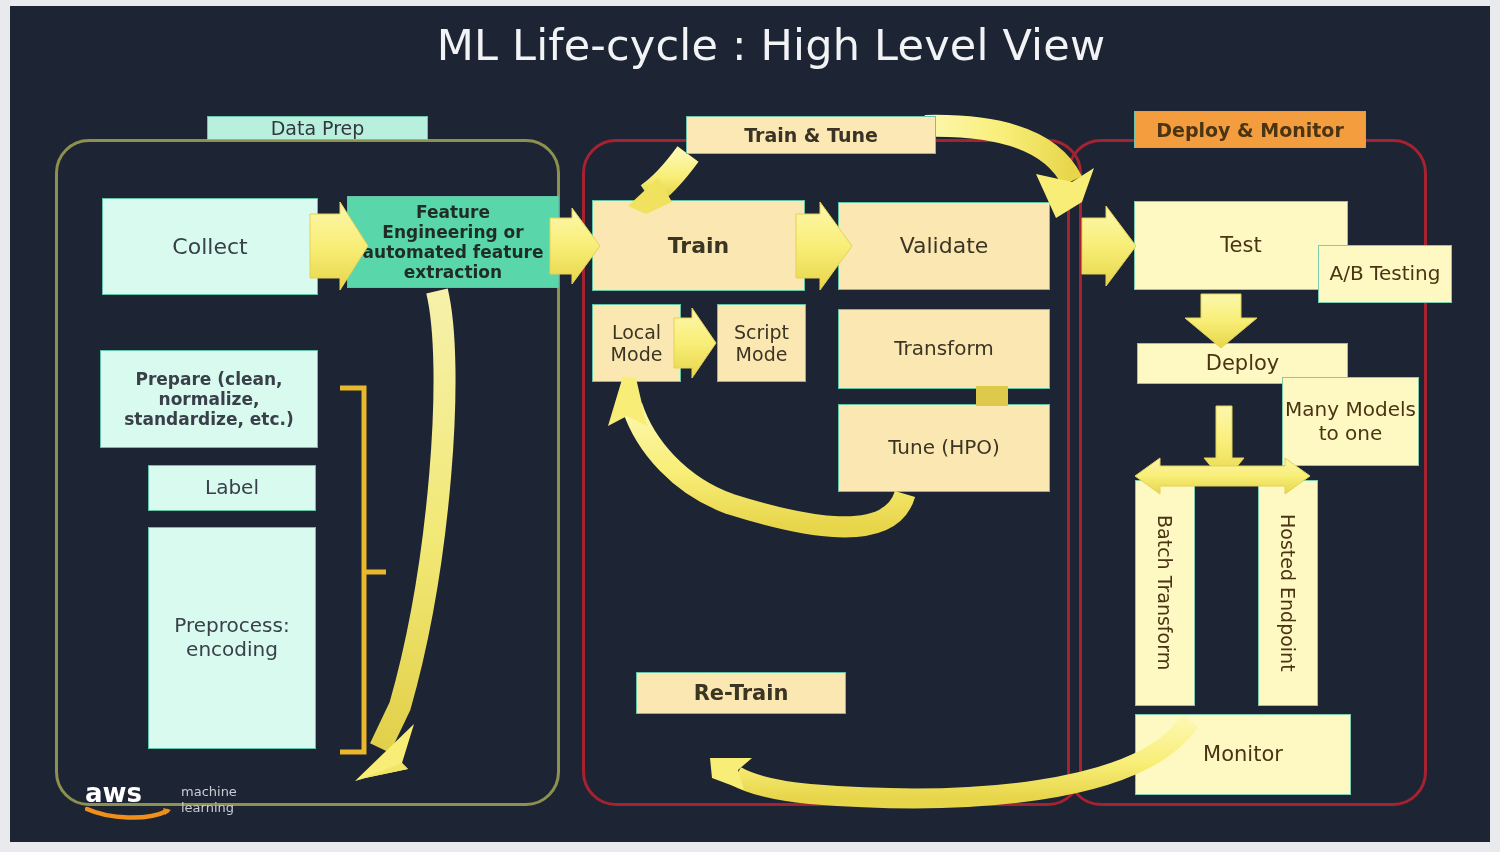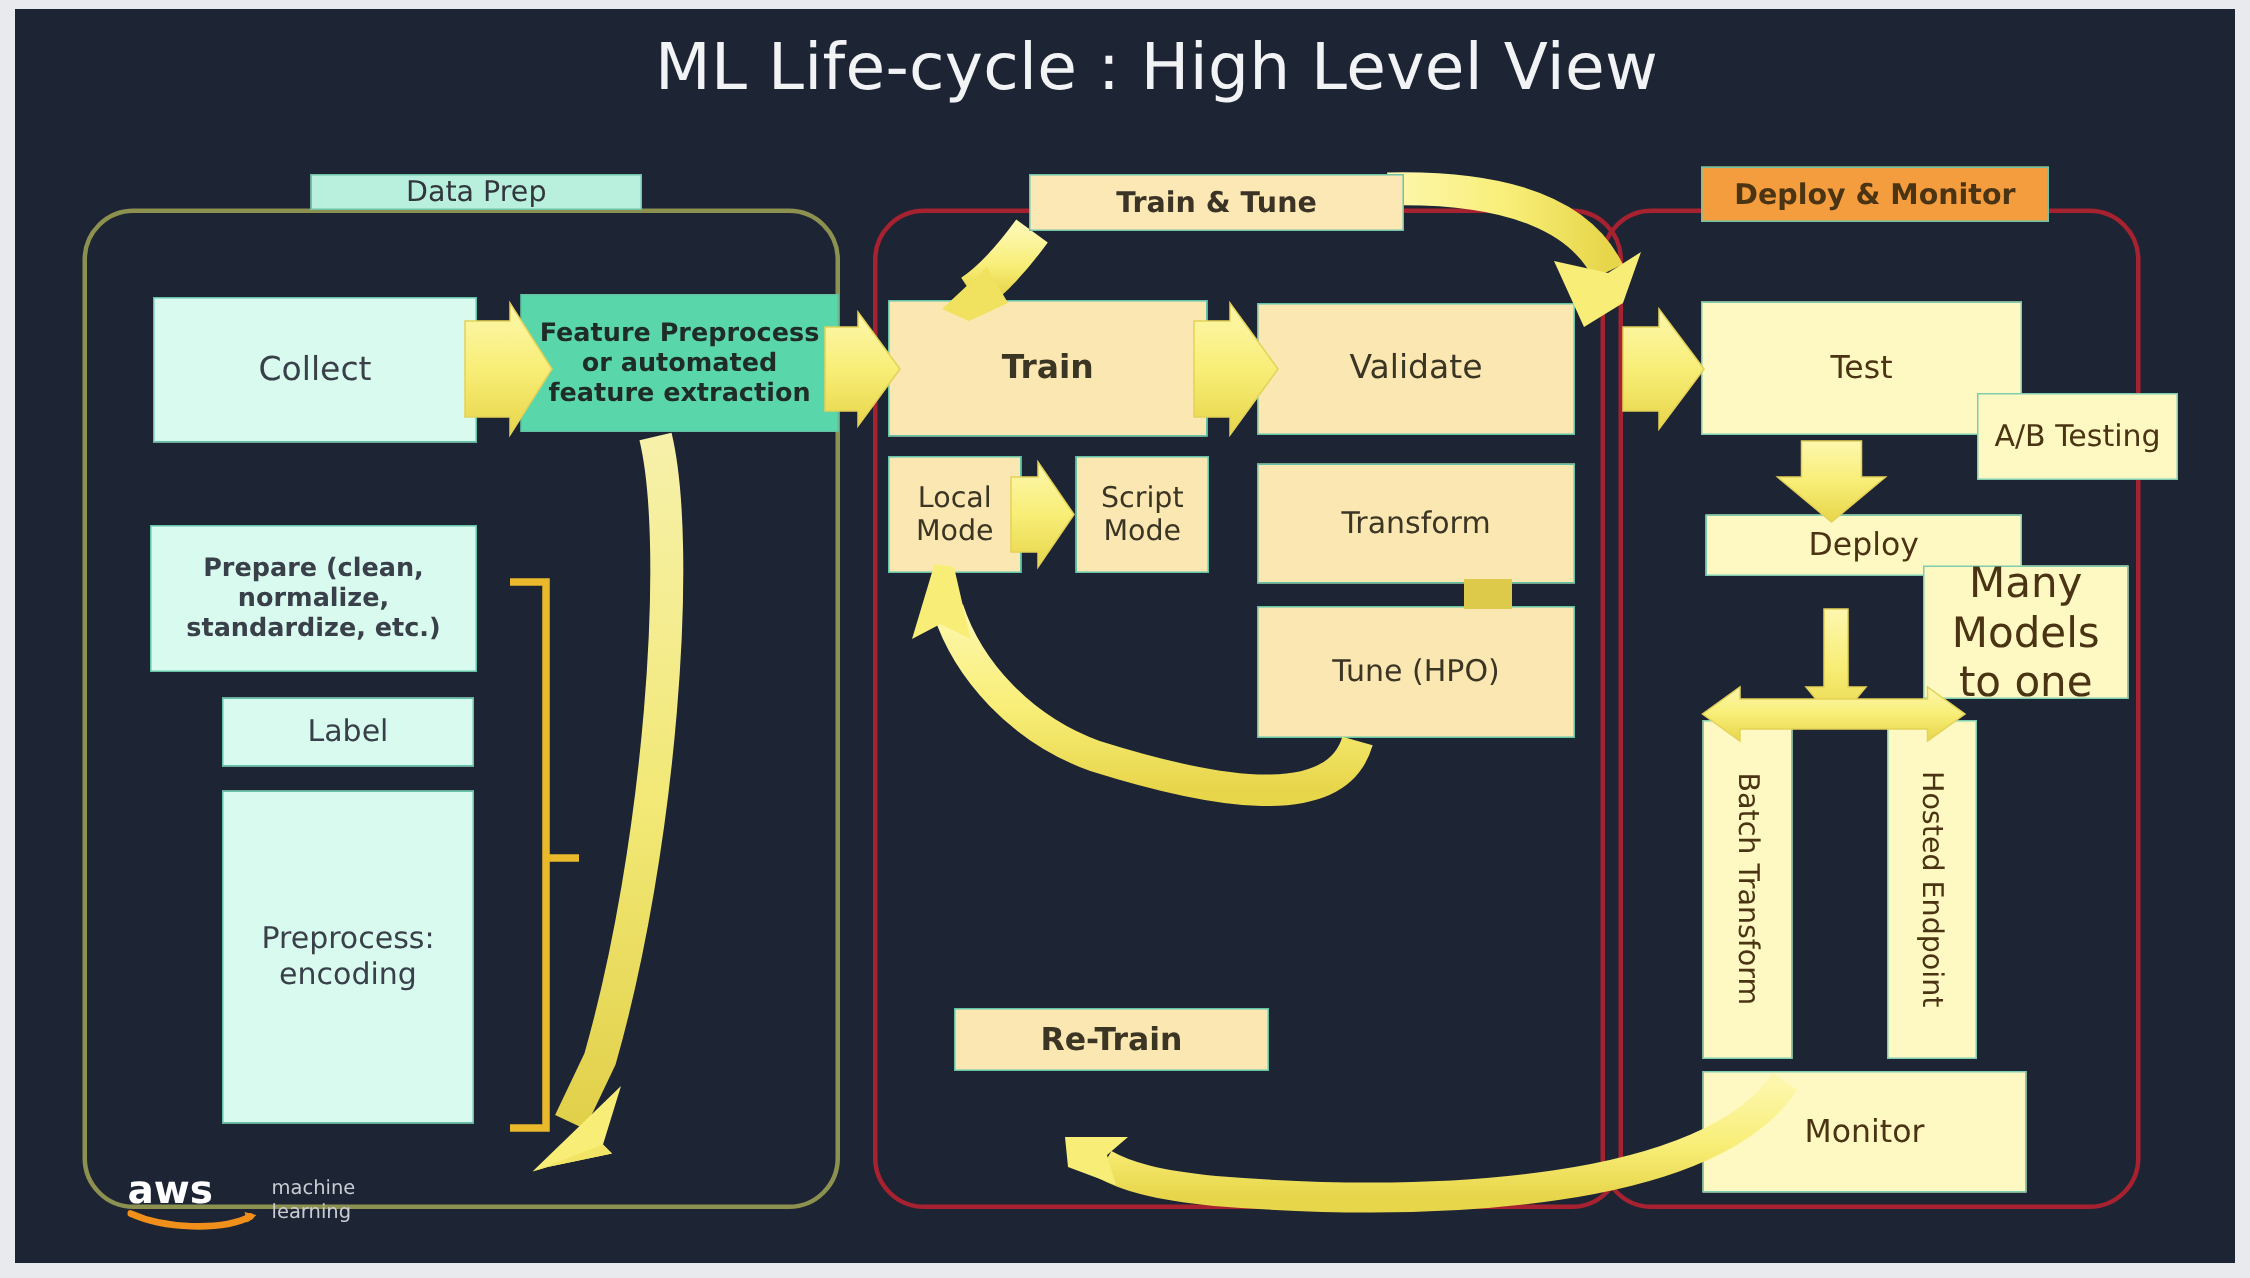--- a/index.html
+++ b/index.html
@@ -51,23 +51,23 @@
   
   #box-train{left:582px;top:194px;width:213px;height:91px;font-size:22px;font-weight:bold;}
   #box-validate{left:828px;top:196px;width:212px;height:88px;font-size:22px;}
   #box-localmode{left:582px;top:298px;width:89px;height:78px;font-size:19px;}
   #box-scriptmode{left:707px;top:298px;width:89px;height:78px;font-size:19px;}
   #box-experiment{left:828px;top:303px;width:212px;height:80px;font-size:20px;}
   #box-tune{left:828px;top:398px;width:212px;height:88px;font-size:20px;}
   #box-retrain{left:626px;top:666px;width:210px;height:42px;font-size:21px;font-weight:bold;}
   
   #box-test{left:1124px;top:195px;width:214px;height:89px;font-size:21px;}
-  #box-abtesting{left:1308px;top:256px;width:134px;height:58px;font-size:20px;}
+  #box-abtesting{left:1308px;top:239px;width:134px;height:58px;font-size:20px;}
   #box-deploy{left:1127px;top:337px;width:211px;height:41px;font-size:21px;}
-  #box-manymodels{left:1272px;top:371px;width:137px;height:89px;font-size:28px;}
+  #box-manymodels{left:1272px;top:371px;width:137px;height:89px;font-size:20px;}
   #box-batch{left:1125px;top:474px;width:60px;height:226px;font-size:19px;}
   #box-hosted{left:1248px;top:474px;width:60px;height:226px;font-size:19px;}
   #box-monitor{left:1125px;top:708px;width:216px;height:81px;font-size:21px;}
   .vert{writing-mode:vertical-rl;text-orientation:mixed;}
   
   svg.layer{position:absolute;left:0;top:0;width:1480px;height:836px;pointer-events:none;}
   #arrows-under{z-index:2;}
   #arrows-over{z-index:7;}
   
   #aws-logo{position:absolute;left:75px;top:772px;width:200px;height:42px;z-index:8;}
@@ -125,21 +125,21 @@
       </g>
 
       <g>
         <path d="M1180,715 C1130,790 950,800 800,788 C760,784 740,778 726,770" stroke="url(#gy)" stroke-width="20" fill="none"></path>
         <polygon points="700,752 742,752 728,764 734,784 702,772" fill="#f8ee77"></polygon>
       </g>
     </svg>
 
     <div class="tab" id="tab-dataprep">Data Prep</div>
     <div class="box mint" id="box-collect">Collect</div>
-    <div class="box mint-strong" id="box-feature">Feature Preprocess or automated feature extraction</div>
+    <div class="box mint-strong" id="box-feature">Feature Engineering or automated feature extraction</div>
     <div class="box mint" id="box-prepare">Prepare (clean, normalize, standardize, etc.)</div>
     <div class="box mint" id="box-label">Label</div>
     <div class="box mint" id="box-preprocess">Preprocess: encoding</div>
 
     <div class="tab" id="tab-traintune">Train &amp; Tune</div>
     <div class="box cream" id="box-train">Train</div>
     <div class="box cream" id="box-validate">Validate</div>
     <div class="box cream" id="box-localmode">Local Mode</div>
     <div class="box cream" id="box-scriptmode">Script Mode</div>
     <div class="box cream" id="box-experiment">Transform</div>

